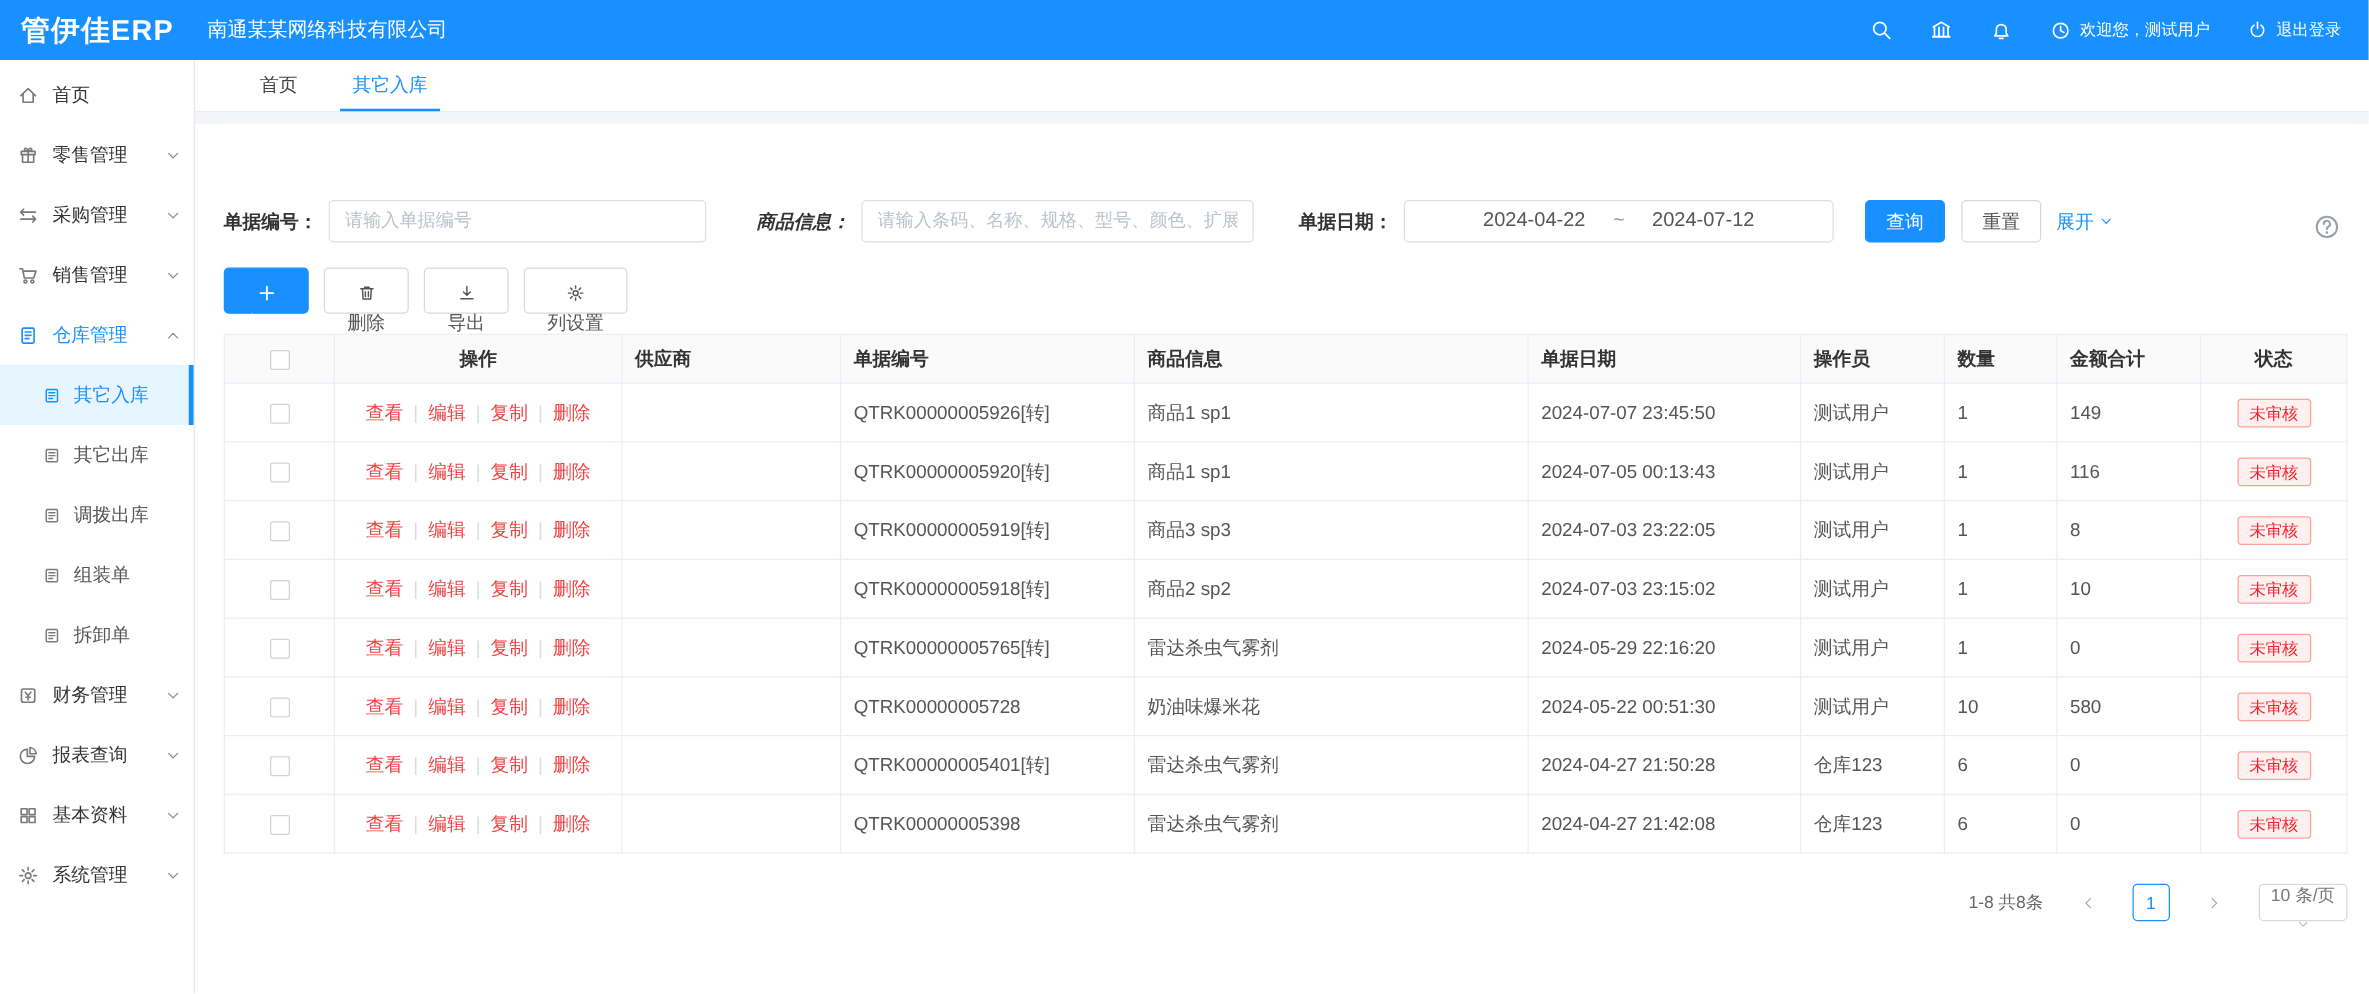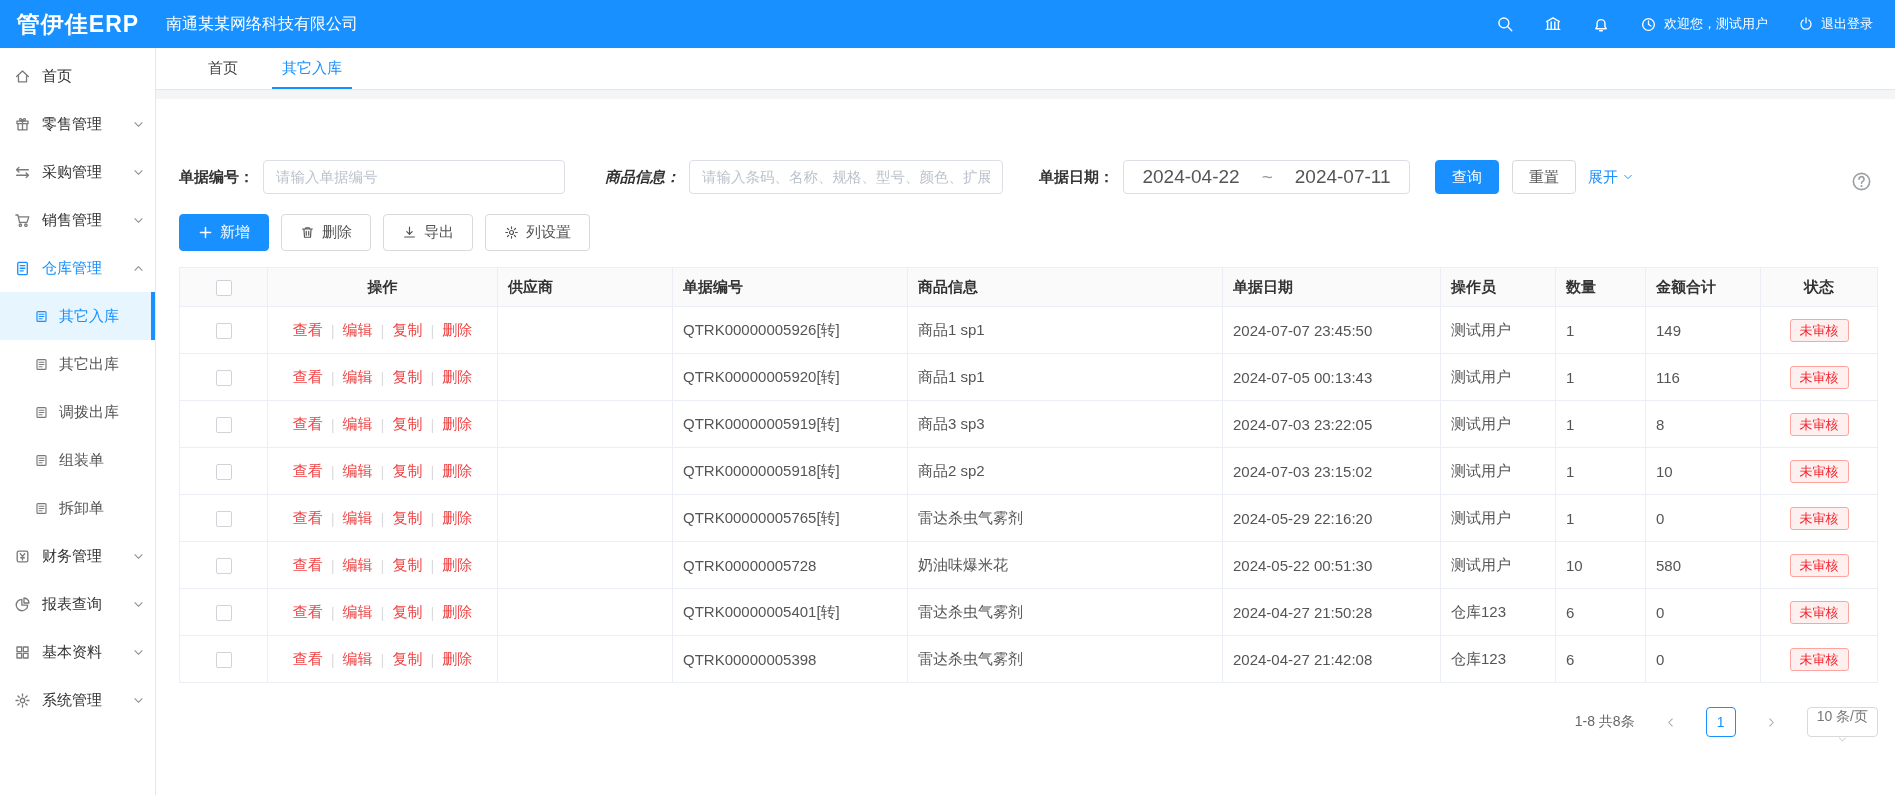--- a/index.html
+++ b/index.html
@@ -36,29 +36,29 @@
   .tab.active::after { content:""; position:absolute; left:12px; right:12px; bottom:0; height:2px; background:#1890ff; }
   .gapstrip { height:9px; background:#f3f5f7; }
 
   .card { background:#fff; margin:0 17px 0 23px; padding-top:17px; position:relative; }
 
   
   .filter-row { display:flex; align-items:center; font-size:15px;margin-top:44px; }
   .flabel { font-weight:600; color:#333; white-space:nowrap; }
   .finput { height:34px; border:1px solid #dcdfe6; border-radius:4px; padding:0 12px; font-size:14.5px; color:#0369a1; font-family:inherit; }
   .finput::placeholder { color:#bcc2cc; }
-  .daterange { width:287px; height:34px; border:1px solid #dcdfe6; border-radius:4px; display:flex; align-items:center; justify-content:center; gap:22px; font-size:19px; color:#555; cursor:pointer; }
+  .daterange { width:344px; height:34px; border:1px solid #dcdfe6; border-radius:4px; display:flex; align-items:center; justify-content:center; gap:22px; font-size:16px; color:#555; cursor:pointer; }
   .btn { height:34px; border-radius:4px; border:1px solid #d9d9d9; background:#fff; color:#555; font-size:15px; padding:0 16px; cursor:pointer; display:inline-flex; align-items:center; gap:7px; font-family:inherit; }
   .btn.primary { background:#1890ff; border-color:#1890ff; color:#fff; }
   .linkbtn { color:#1890ff; font-size:15px; display:inline-flex; align-items:center; gap:4px; cursor:pointer; }
   .linkbtn .ic { width:12px; height:12px; }
 
   
   .toolbar { margin-top:20px; display:flex; gap:12px; }
-  .toolbar .btn { height:37px; padding:12px 18px; }
+  .toolbar .btn { height:37px; padding:12px 18px;flex-direction:column; }
   .toolbar .bic { width:15px; height:15px; }
   .help { position:absolute; right:6px; top:72px; width:21px; height:21px; color:#9aa0a6; cursor:pointer; }
 
   
   table { border-collapse:collapse; width:1699px; margin-top:16px; table-layout:fixed; }
   th, td { border:1px solid #ebeef5; font-size:15px; }
   th { background:#fafafa; height:39px; font-weight:600; color:#333; text-align:left; padding:0 10px; }
   td { height:47px; color:#555; padding:0 10px; background:#fff; }
   th.c, td.c { text-align:center; padding:0; }
   .cb { width:16px; height:16px; border:1px solid #d0d3d9; border-radius:2px; background:#fff; display:inline-block; vertical-align:middle; cursor:pointer; }
@@ -301,21 +301,21 @@
 
       <div class="filter-row">
         <span class="flabel">单据编号：</span>
         <input class="finput" style="width: 302px; margin-left: 9px;" placeholder="请输入单据编号">
         <span class="flabel" style="margin-left:40px;font-style:italic;">商品信息：</span>
         <input class="finput" style="width: 314px; margin-left: 9px;" placeholder="请输入条码、名称、规格、型号、颜色、扩展...">
         <span class="flabel" style="margin-left:36px;">单据日期：</span>
         <span class="daterange" style="margin-left:9px;">
           <span>2024-04-22</span>
           <span style="color:#999;">~</span>
-          <span>2024-07-11</span>
+          <span>2024-07-12</span>
         </span>
         <button class="btn primary" style="margin-left:25px;">查询</button>
         <button class="btn" style="margin-left:13px;">重置</button>
         <span class="linkbtn" style="margin-left:12px;">
           <span>展开</span>
           <span class="ic">
               <svg viewBox="0 0 16 16" fill="none" stroke="currentColor" stroke-width="1.25" stroke-linecap="round" stroke-linejoin="round">
                 <path d="M3.6 5.8 8 10.2l4.4-4.4"></path>
               </svg>
             </span>

